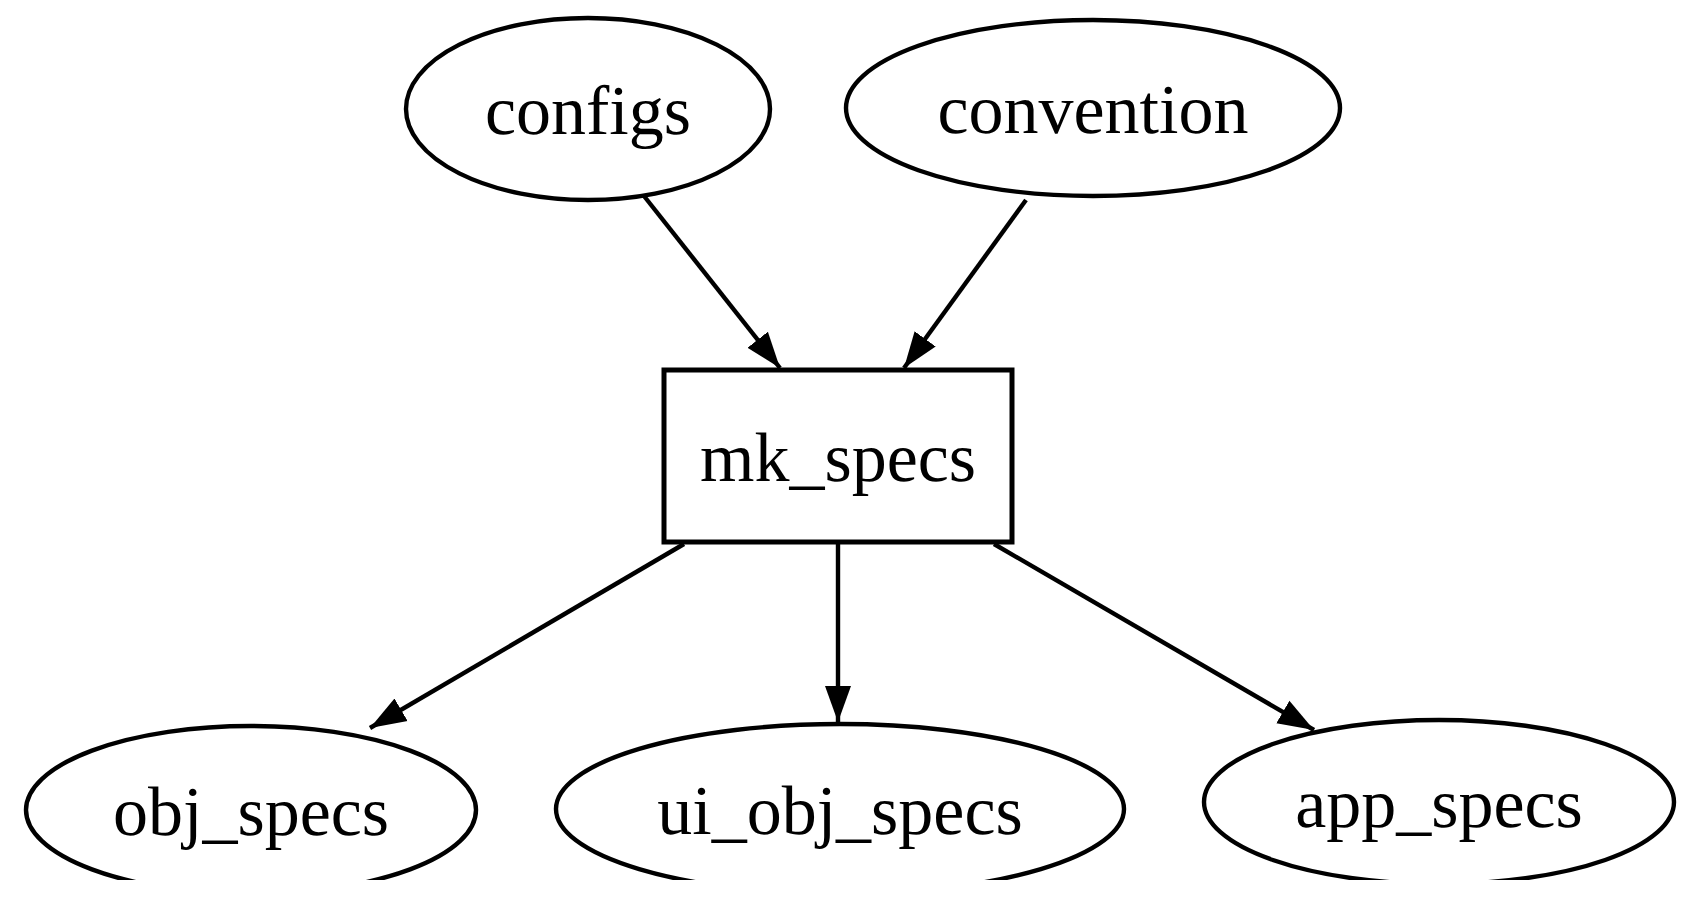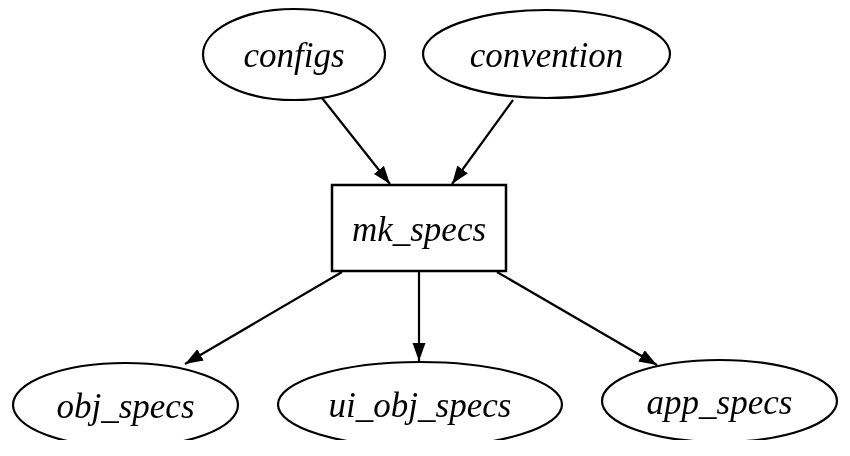--- a/index.html
+++ b/index.html
@@ -6,21 +6,20 @@
     margin: 0;
     padding: 0;
     background: #ffffff;
   }
   .canvas {
     position: relative;
     width: 850px;
     height: 440px;
     background: var(--bg, #ffffff);
     overflow: hidden;
-    font-style: italic;
   }
   svg.graph {
     display: block;
     width: 850px;
     height: 456px;
   }
   svg.graph .shape {
     fill: var(--bg, #ffffff);
     stroke: var(--fg, #000000);
   }

